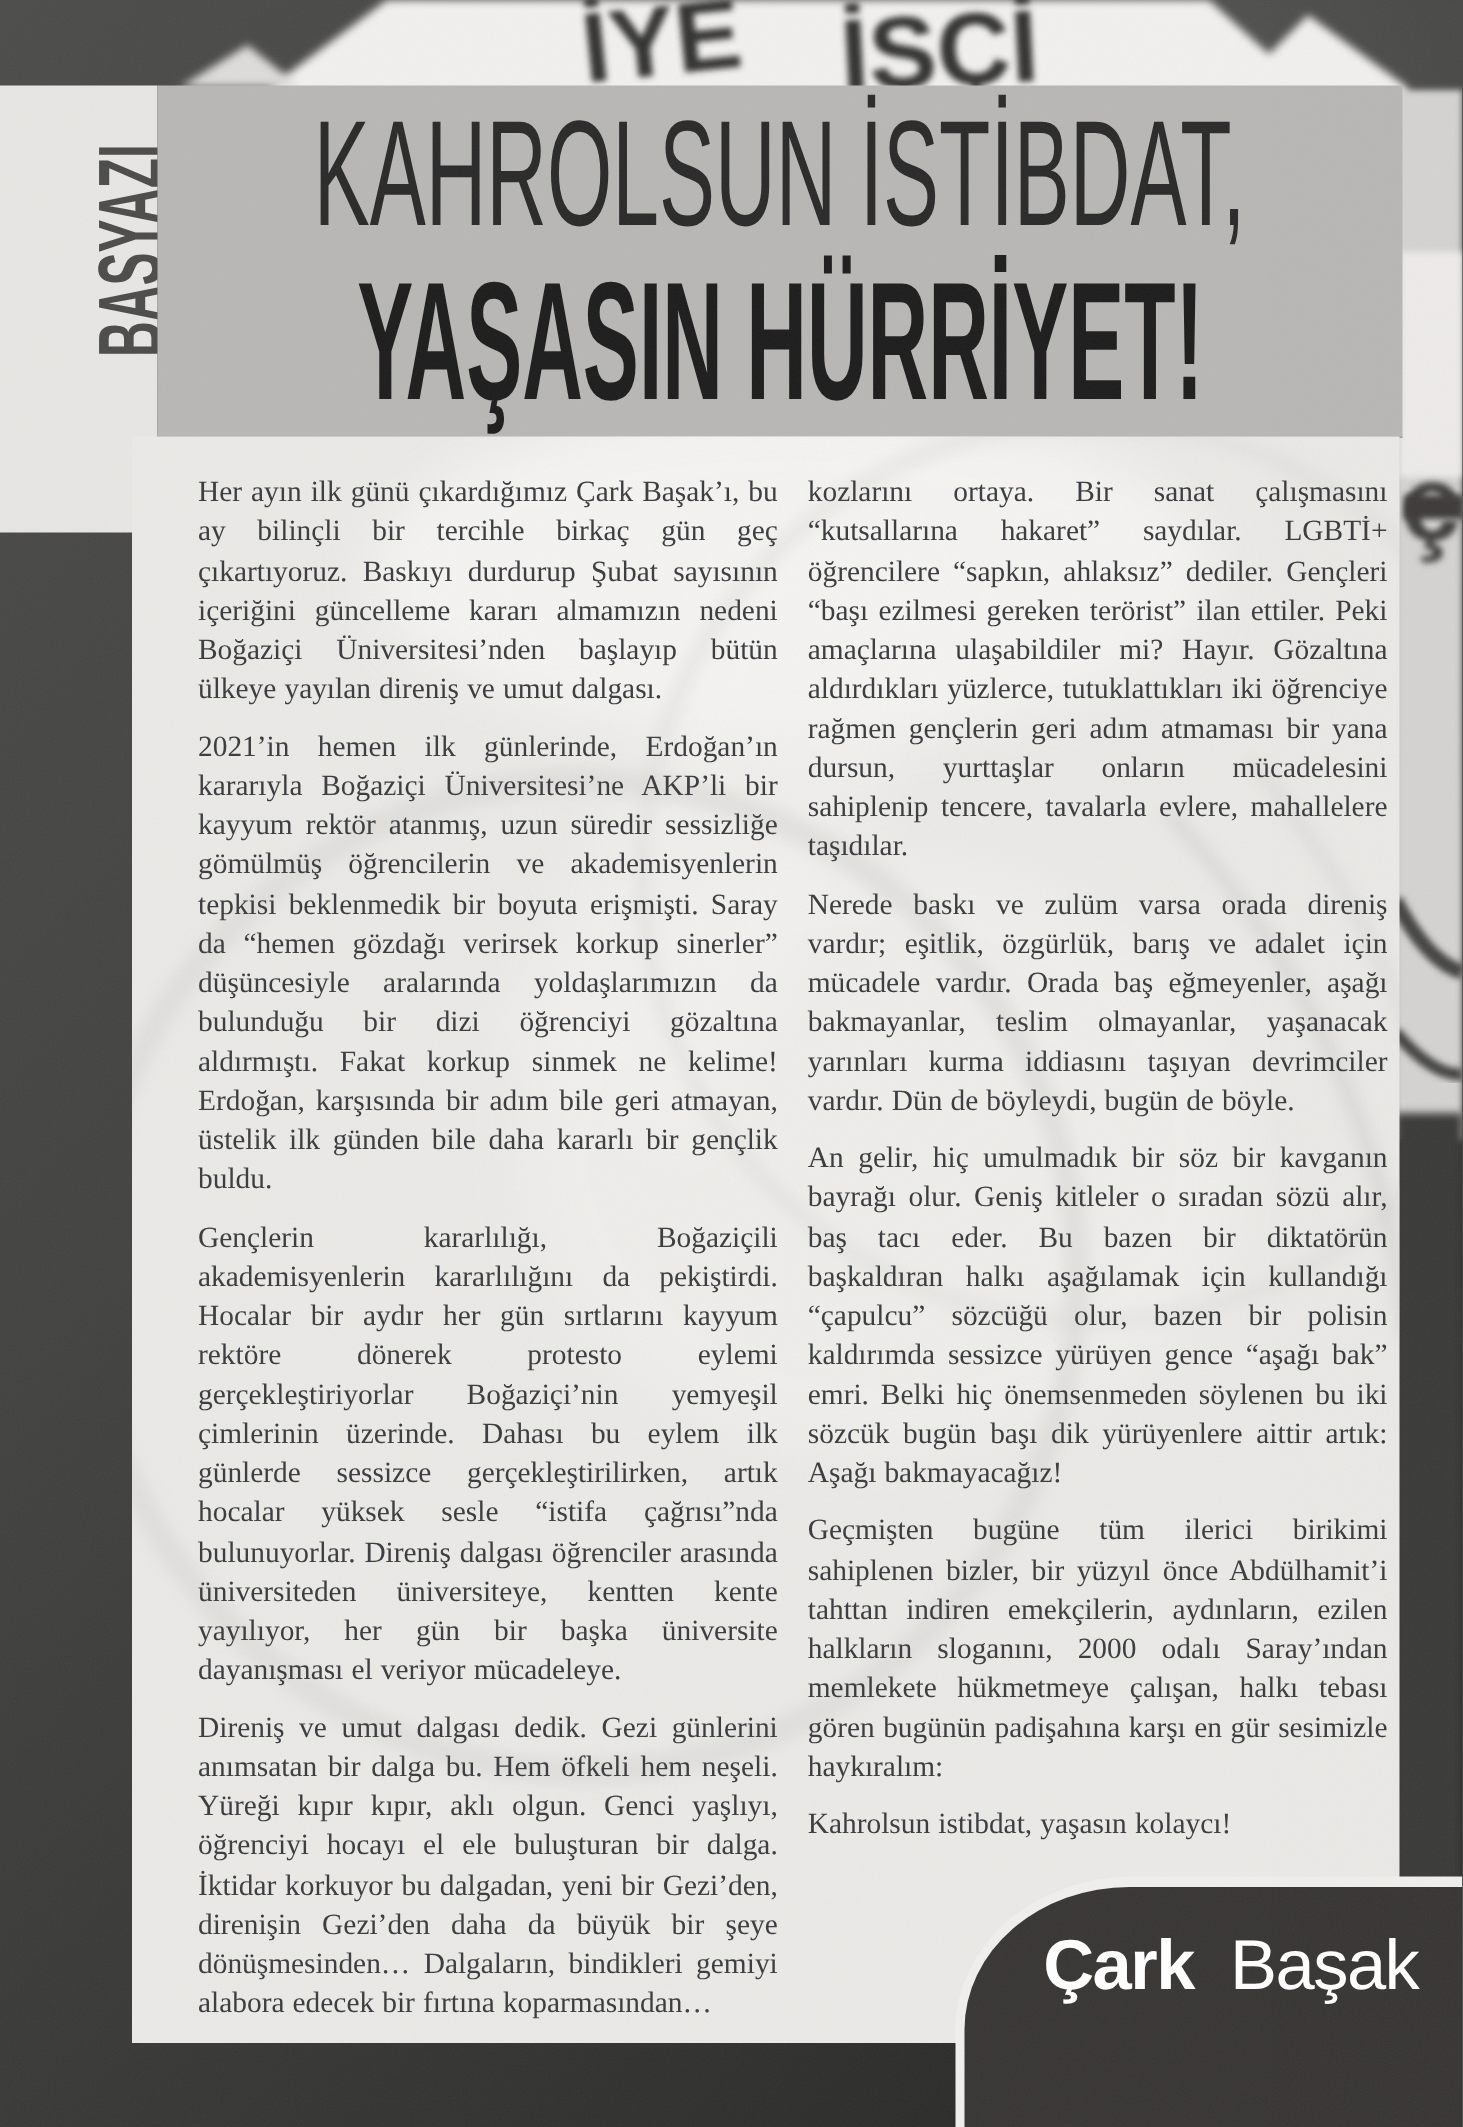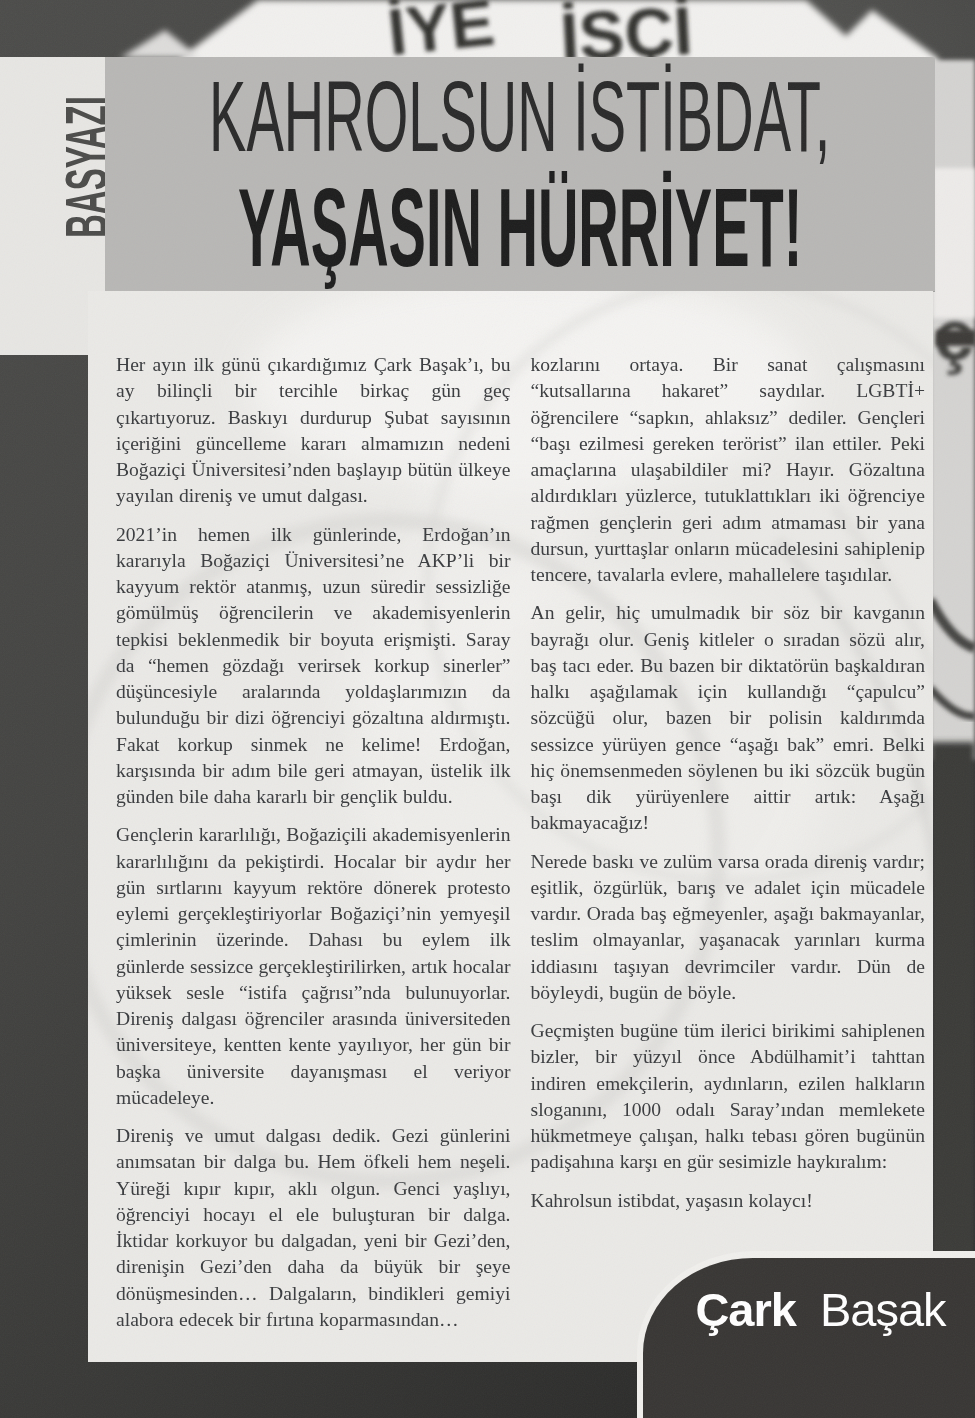--- a/index.html
+++ b/index.html
@@ -39,21 +39,21 @@
   #headline-line2{
     margin-top:16px;font-size:112px;font-weight:700;line-height:0.9;white-space:nowrap;
     transform:scaleX(0.50);transform-origin:50% 50%;color:#1d1d1d;
   }
 
   
   #content-box{
     left:88px;top:291px;width:845px;height:1071px;background:#eae9e6;
   }
   #columns{
-    position:relative;display:flex;gap:20px;padding:25px 8px 0 28px;height:100%;margin-top:36px;
+    position:relative;display:flex;gap:20px;padding:25px 8px 0 44px;height:100%;
   }
   .col{flex:1;min-width:0;}
   .col p{
     margin:0 0 12px 0;text-align:justify;
     font-size:19.6px;line-height:1.34;color:#3a3c3f;
     word-spacing:0.5px;
   }
   .force-justify{text-align-last:justify;}
 
   
@@ -141,23 +141,23 @@
 
     <div id="columns">
       <div class="col">
         <p>Her ayın ilk günü çıkardığımız Çark Başak’ı, bu ay bilinçli bir tercihle birkaç gün geç çıkartıyoruz. Baskıyı durdurup Şubat sayısının içeriğini güncelleme kararı almamızın nedeni Boğaziçi Üniversitesi’nden başlayıp bütün ülkeye yayılan direniş ve umut dalgası.</p>
         <p>2021’in hemen ilk günlerinde, Erdoğan’ın kararıyla Boğaziçi Üniversitesi’ne AKP’li bir kayyum rektör atanmış, uzun süredir sessizliğe gömülmüş öğrencilerin ve akademisyenlerin tepkisi beklenmedik bir boyuta erişmişti. Saray da “hemen gözdağı verirsek korkup sinerler” düşüncesiyle aralarında yoldaşlarımızın da bulunduğu bir dizi öğrenciyi gözaltına aldırmıştı. Fakat korkup sinmek ne kelime! Erdoğan, karşısında bir adım bile geri atmayan, üstelik ilk günden bile daha kararlı bir gençlik buldu.</p>
         <p>Gençlerin kararlılığı, Boğaziçili akademisyenlerin kararlılığını da pekiştirdi. Hocalar bir aydır her gün sırtlarını kayyum rektöre dönerek protesto eylemi gerçekleştiriyorlar Boğaziçi’nin yemyeşil çimlerinin üzerinde. Dahası bu eylem ilk günlerde sessizce gerçekleştirilirken, artık hocalar yüksek sesle “istifa çağrısı”nda bulunuyorlar. Direniş dalgası öğrenciler arasında üniversiteden üniversiteye, kentten kente yayılıyor, her gün bir başka üniversite dayanışması el veriyor mücadeleye.</p>
         <p>Direniş ve umut dalgası dedik. Gezi günlerini anımsatan bir dalga bu. Hem öfkeli hem neşeli. Yüreği kıpır kıpır, aklı olgun. Genci yaşlıyı, öğrenciyi hocayı el ele buluşturan bir dalga. İktidar korkuyor bu dalgadan, yeni bir Gezi’den, direnişin Gezi’den daha da büyük bir şeye dönüşmesinden… Dalgaların, bindikleri gemiyi alabora edecek bir fırtına koparmasından…</p>
       </div>
       <div class="col">
         <p>kozlarını ortaya. Bir sanat çalışmasını “kutsallarına hakaret” saydılar. LGBTİ+ öğrencilere “sapkın, ahlaksız” dediler. Gençleri “başı ezilmesi gereken terörist” ilan ettiler. Peki amaçlarına ulaşabildiler mi? Hayır. Gözaltına aldırdıkları yüzlerce, tutuklattıkları iki öğrenciye rağmen gençlerin geri adım atmaması bir yana dursun, yurttaşlar onların mücadelesini sahiplenip tencere, tavalarla evlere, mahallelere taşıdılar.</p>
+        <p>Nerede baskı ve zulüm varsa orada direniş vardır; eşitlik, özgürlük, barış ve adalet için mücadele vardır. Orada baş eğmeyenler, aşağı bakmayanlar, teslim olmayanlar, yaşanacak yarınları kurma iddiasını taşıyan devrimciler vardır. Dün de böyleydi, bugün de böyle.</p>
         <p>An gelir, hiç umulmadık bir söz bir kavganın bayrağı olur. Geniş kitleler o sıradan sözü alır, baş tacı eder. Bu bazen bir diktatörün başkaldıran halkı aşağılamak için kullandığı “çapulcu” sözcüğü olur, bazen bir polisin kaldırımda sessizce yürüyen gence “aşağı bak” emri. Belki hiç önemsenmeden söylenen bu iki sözcük bugün başı dik yürüyenlere aittir artık: Aşağı bakmayacağız!</p>
-        <p>Nerede baskı ve zulüm varsa orada direniş vardır; eşitlik, özgürlük, barış ve adalet için mücadele vardır. Orada baş eğmeyenler, aşağı bakmayanlar, teslim olmayanlar, yaşanacak yarınları kurma iddiasını taşıyan devrimciler vardır. Dün de böyleydi, bugün de böyle.</p>
-        <p>Geçmişten bugüne tüm ilerici birikimi sahiplenen bizler, bir yüzyıl önce Abdülhamit’i tahttan indiren emekçilerin, aydınların, ezilen halkların sloganını, 1000 odalı Saray’ından memlekete hükmetmeye çalışan, halkı tebası gören bugünün padişahına karşı en gür sesimizle haykıralım:</p>
+        <p>Geçmişten bugüne tüm ilerici birikimi sahiplenen bizler, bir yüzyıl önce Abdülhamit’i tahttan indiren emekçilerin, aydınların, ezilen halkların sloganını, 2000 odalı Saray’ından memlekete hükmetmeye çalışan, halkı tebası gören bugünün padişahına karşı en gür sesimizle haykıralım:</p>
         <p>Kahrolsun istibdat, yaşasın kolaycı!</p>
       </div>
     </div>
   </div>
 
   <div id="logo-ghost" class="abs"></div>
   <div id="logo-plate" class="abs"></div>
   <div id="logo-text" class="abs">
     <span class="w1">Çark</span><span class="w2">Başak</span>
   </div>

